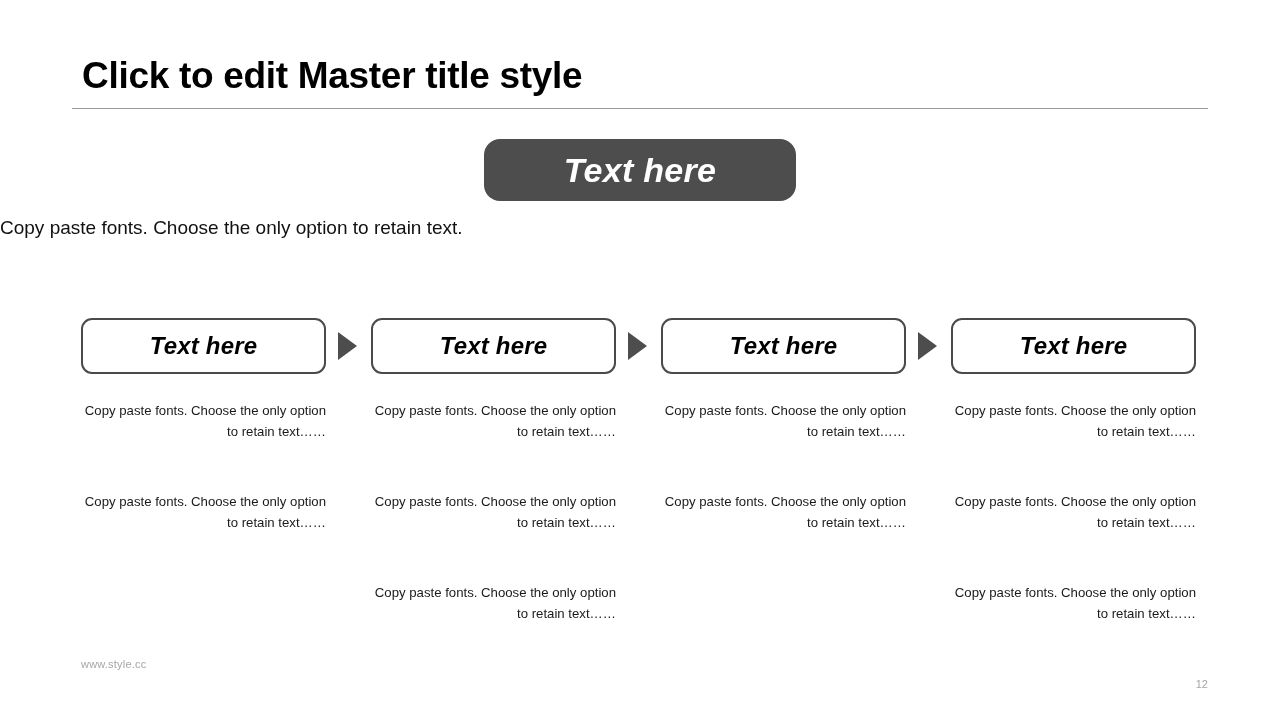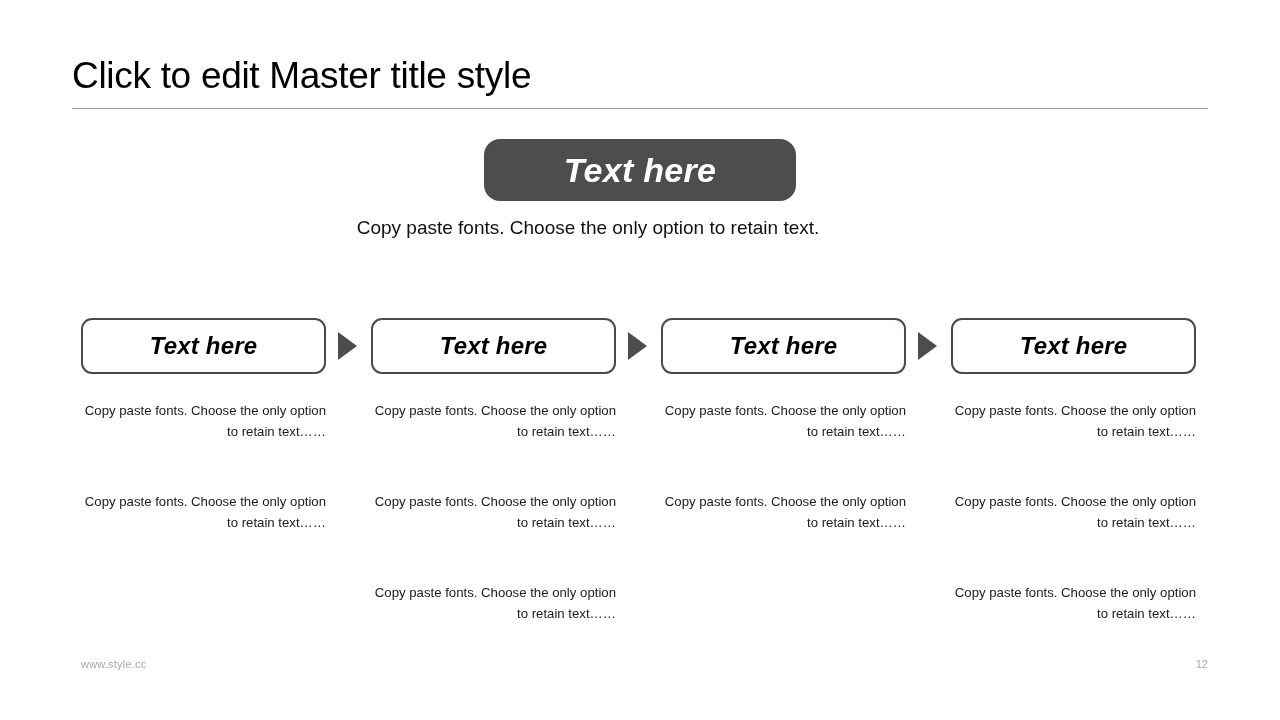--- a/index.html
+++ b/index.html
@@ -24,25 +24,26 @@
 
   
   .title-block {
     position: absolute;
     left: 72px;
     top: 52px;
     width: 1136px;
   }
   .slide-title {
     font-size: 37px;
-    font-weight: normal;
+    font-weight: bold;
     line-height: 48px;
     letter-spacing: -0.3px;
     color: #000000;
     white-space: nowrap;
+    margin-left: 10px;
   }
   .title-rule {
     position: absolute;
     left: 72px;
     top: 108px;
     width: 1136px;
     height: 1px;
     background: #9a9a9a;
   }
 
@@ -65,21 +66,20 @@
     font-weight: bold;
     font-style: italic;
     letter-spacing: 0.3px;
   }
 
   .header-subtitle {
     position: absolute;
     left: 0;
     top: 215px;
     width: 1176px;
-    text-align: center;
     font-size: 19px;
     line-height: 26px;
     color: #111111;
   }
 
   
   .step-row {
     position: absolute;
     left: 81px;
     top: 318px;
@@ -155,21 +155,21 @@
     position: absolute;
     left: 81px;
     top: 658px;
     font-size: 11px;
     color: #a6a6a6;
     letter-spacing: 0.2px;
   }
   .footer-page {
     position: absolute;
     right: 72px;
-    top: 658px;
+    top: 678px;
     font-size: 11px;
     color: #a6a6a6;
     margin-left: 26px;
   }
 </style>
 </head>
 <body>
 
 <div class="slide">
 

